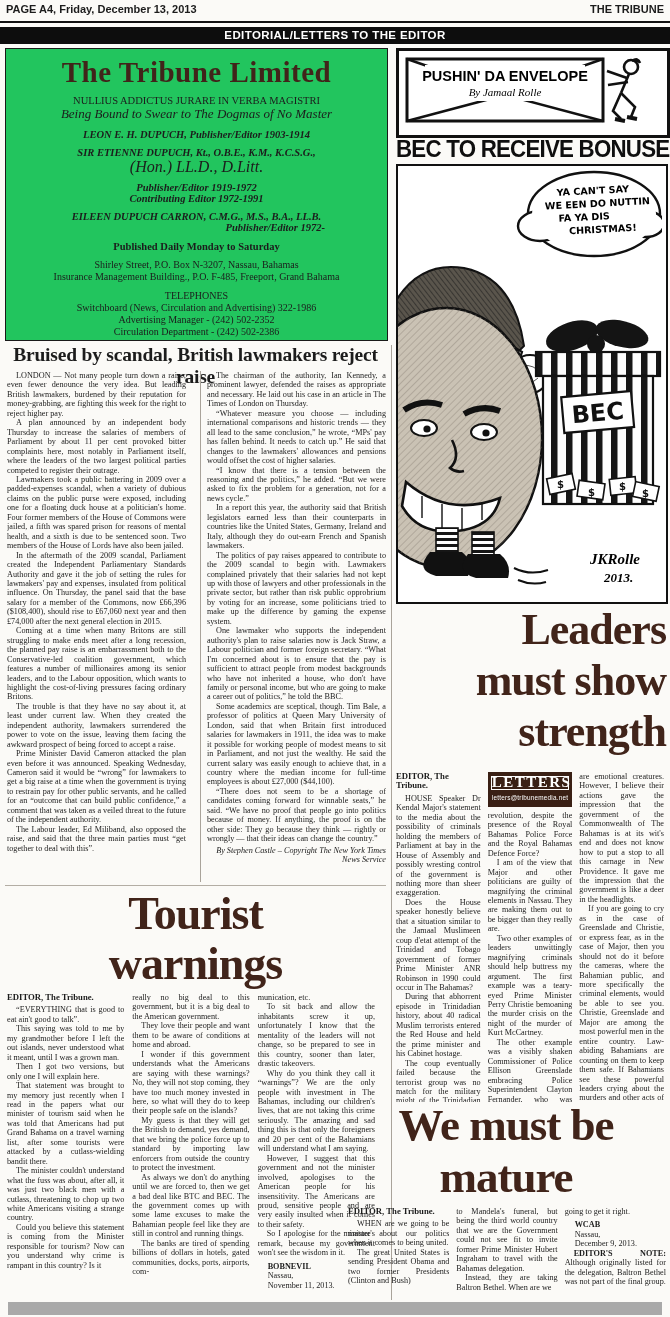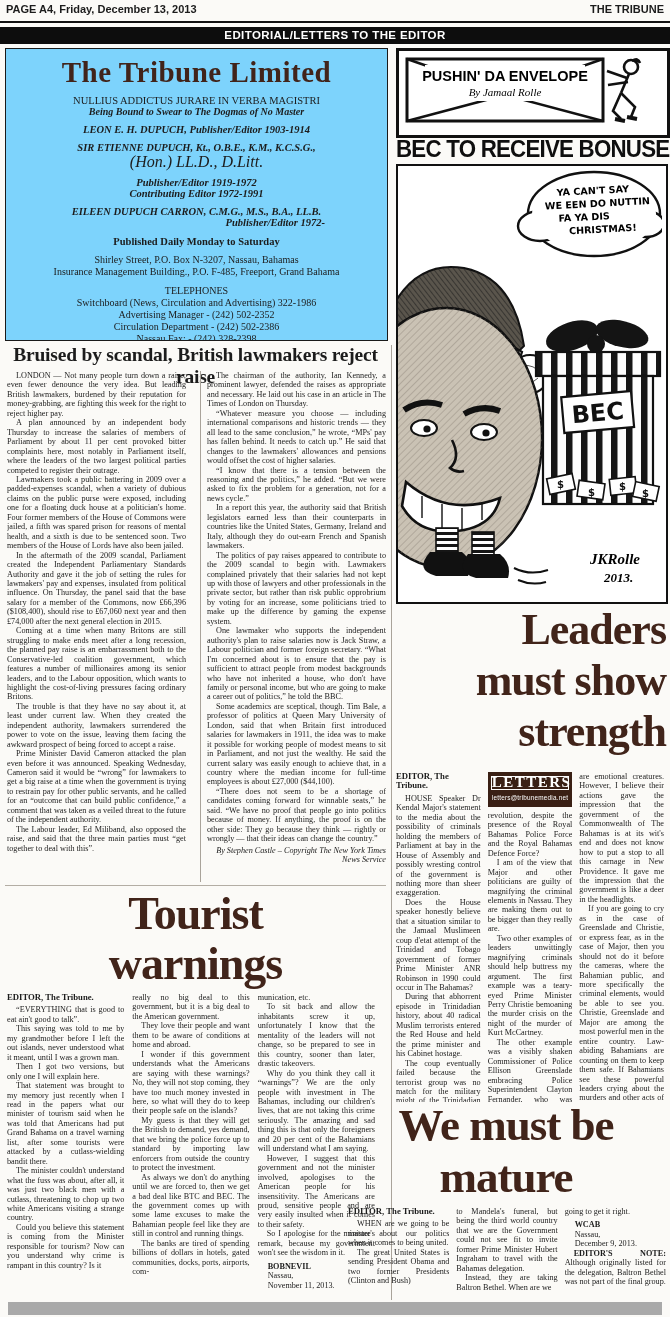--- a/index.html
+++ b/index.html
@@ -7,24 +7,24 @@
         font-family:"Liberation Serif","DejaVu Serif",serif;overflow:hidden;margin:0 auto;}
   
   .top-head{position:absolute;top:3px;left:6px;right:6px;display:flex;justify-content:space-between;
             font-family:"Liberation Sans",sans-serif;font-weight:bold;font-size:11px;}
   .top-rule{position:absolute;top:21px;left:0;right:0;height:2px;background:#121212;}
   .section-bar{position:absolute;top:27px;left:0;right:0;height:17px;background:#0d0d0d;color:#fff;
                text-align:center;font-family:"Liberation Sans",sans-serif;font-weight:bold;
                font-size:11.5px;line-height:17px;letter-spacing:.4px;}
   
   .masthead{position:absolute;top:48px;left:5px;width:381px;height:291px;border:1.5px solid #1a1a1a;
-            text-align:center;overflow:hidden;background:#7dd3fc;}
+            text-align:center;overflow:hidden;background:#22c55e;}
   .mh-title{font-size:29px;font-weight:bold;color:#41241a;margin-top:7px;letter-spacing:.5px;}
   .mh-motto1{font-size:10.5px;margin-top:6px;}
-  .mh-motto2{font-style:italic;font-size:10px;font-weight:bold;}
+  .mh-motto2{font-style:italic;font-size:13px;}
   .mh-pub{font-style:italic;font-weight:bold;font-size:10.5px;margin-top:7px;}
   .mh-pubcont{font-style:italic;font-weight:normal;font-size:16px;}
   .mh-role{font-style:italic;font-weight:bold;font-size:10.5px;}
   .mh-roleblock{margin-top:6px;}
   .mh-role-right{font-style:italic;font-weight:bold;font-size:10.5px;text-align:right;padding-right:62px;}
   .mh-bold{font-weight:bold;font-size:10.5px;margin-top:8px;}
   .mh-line{font-size:10px;line-height:12px;}
   .mh-group{margin-top:7px;}
   
   .cols{display:flex;}

